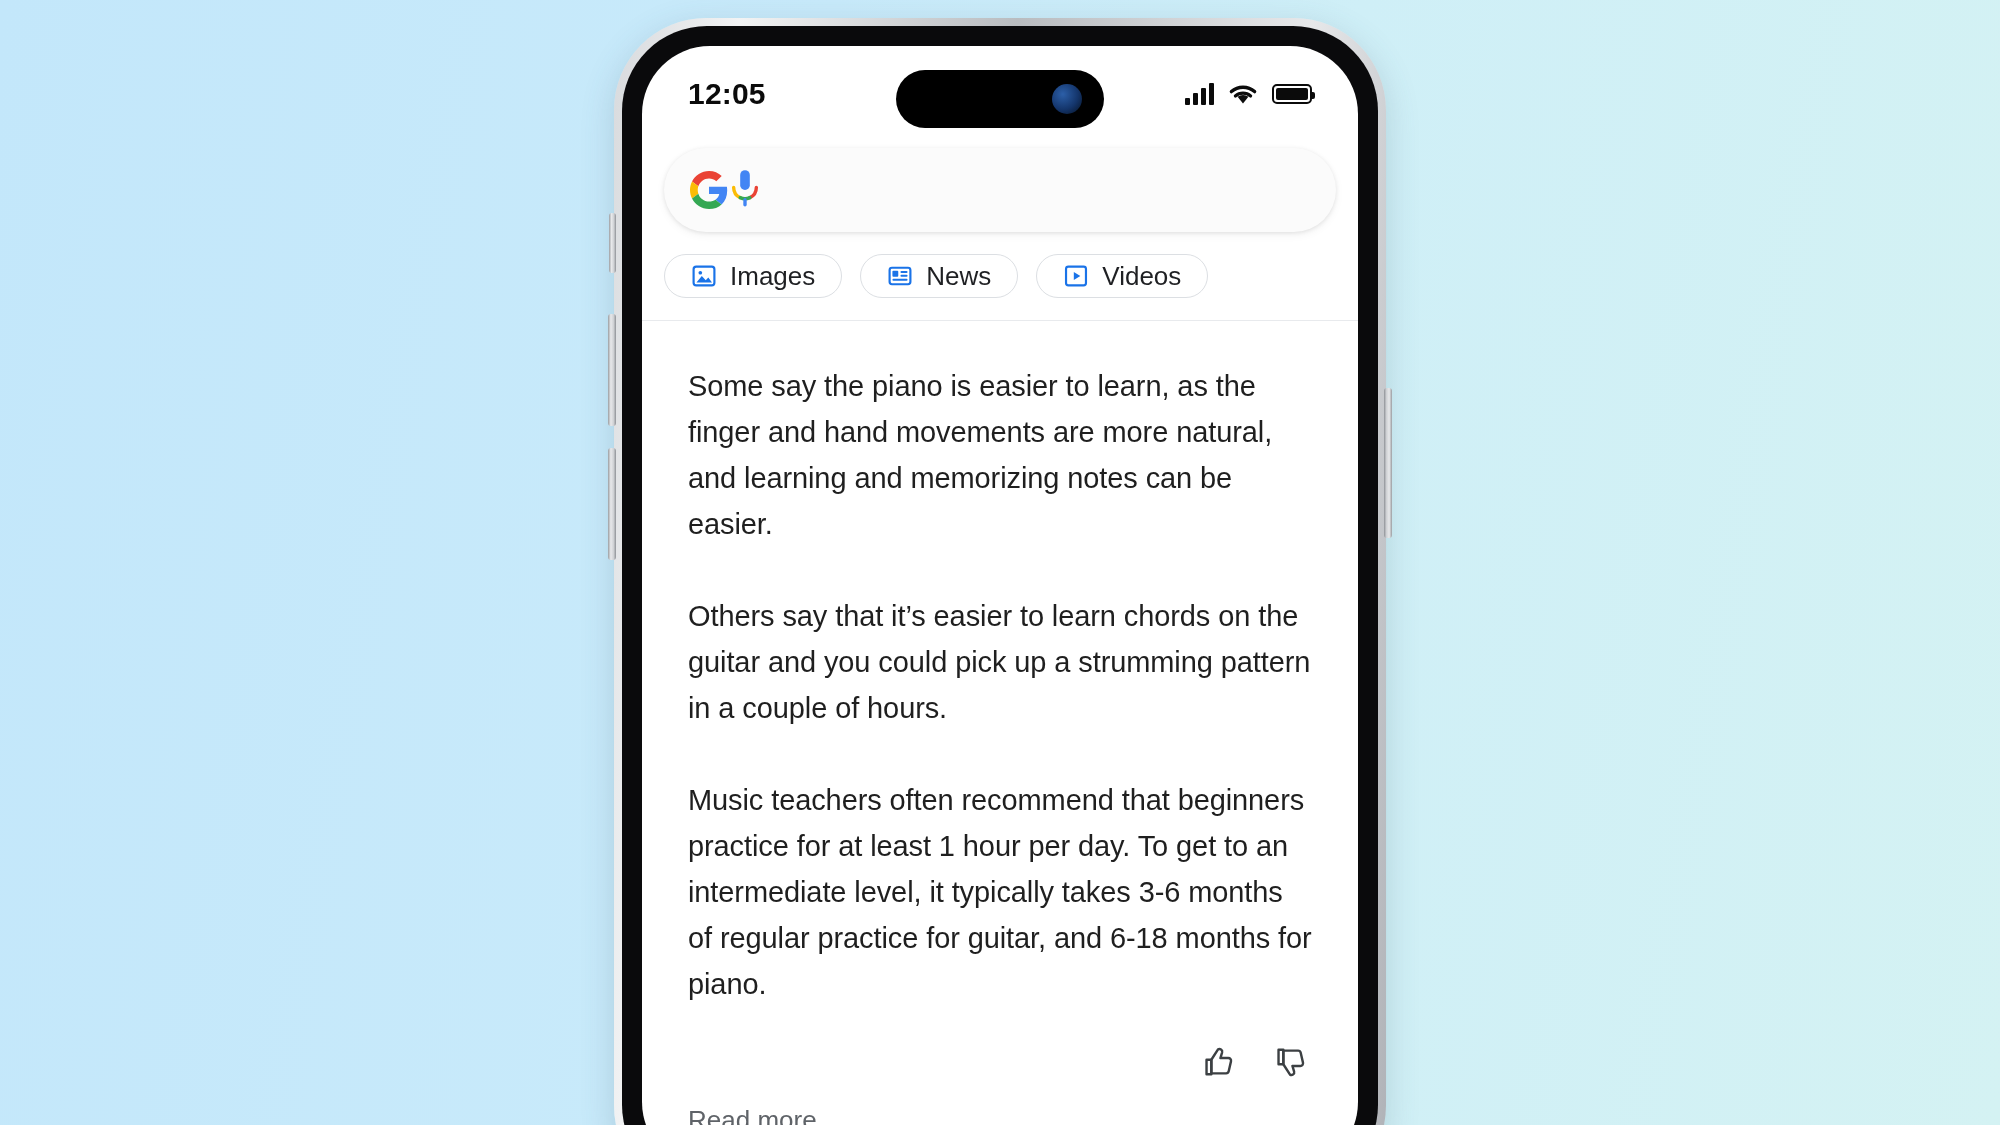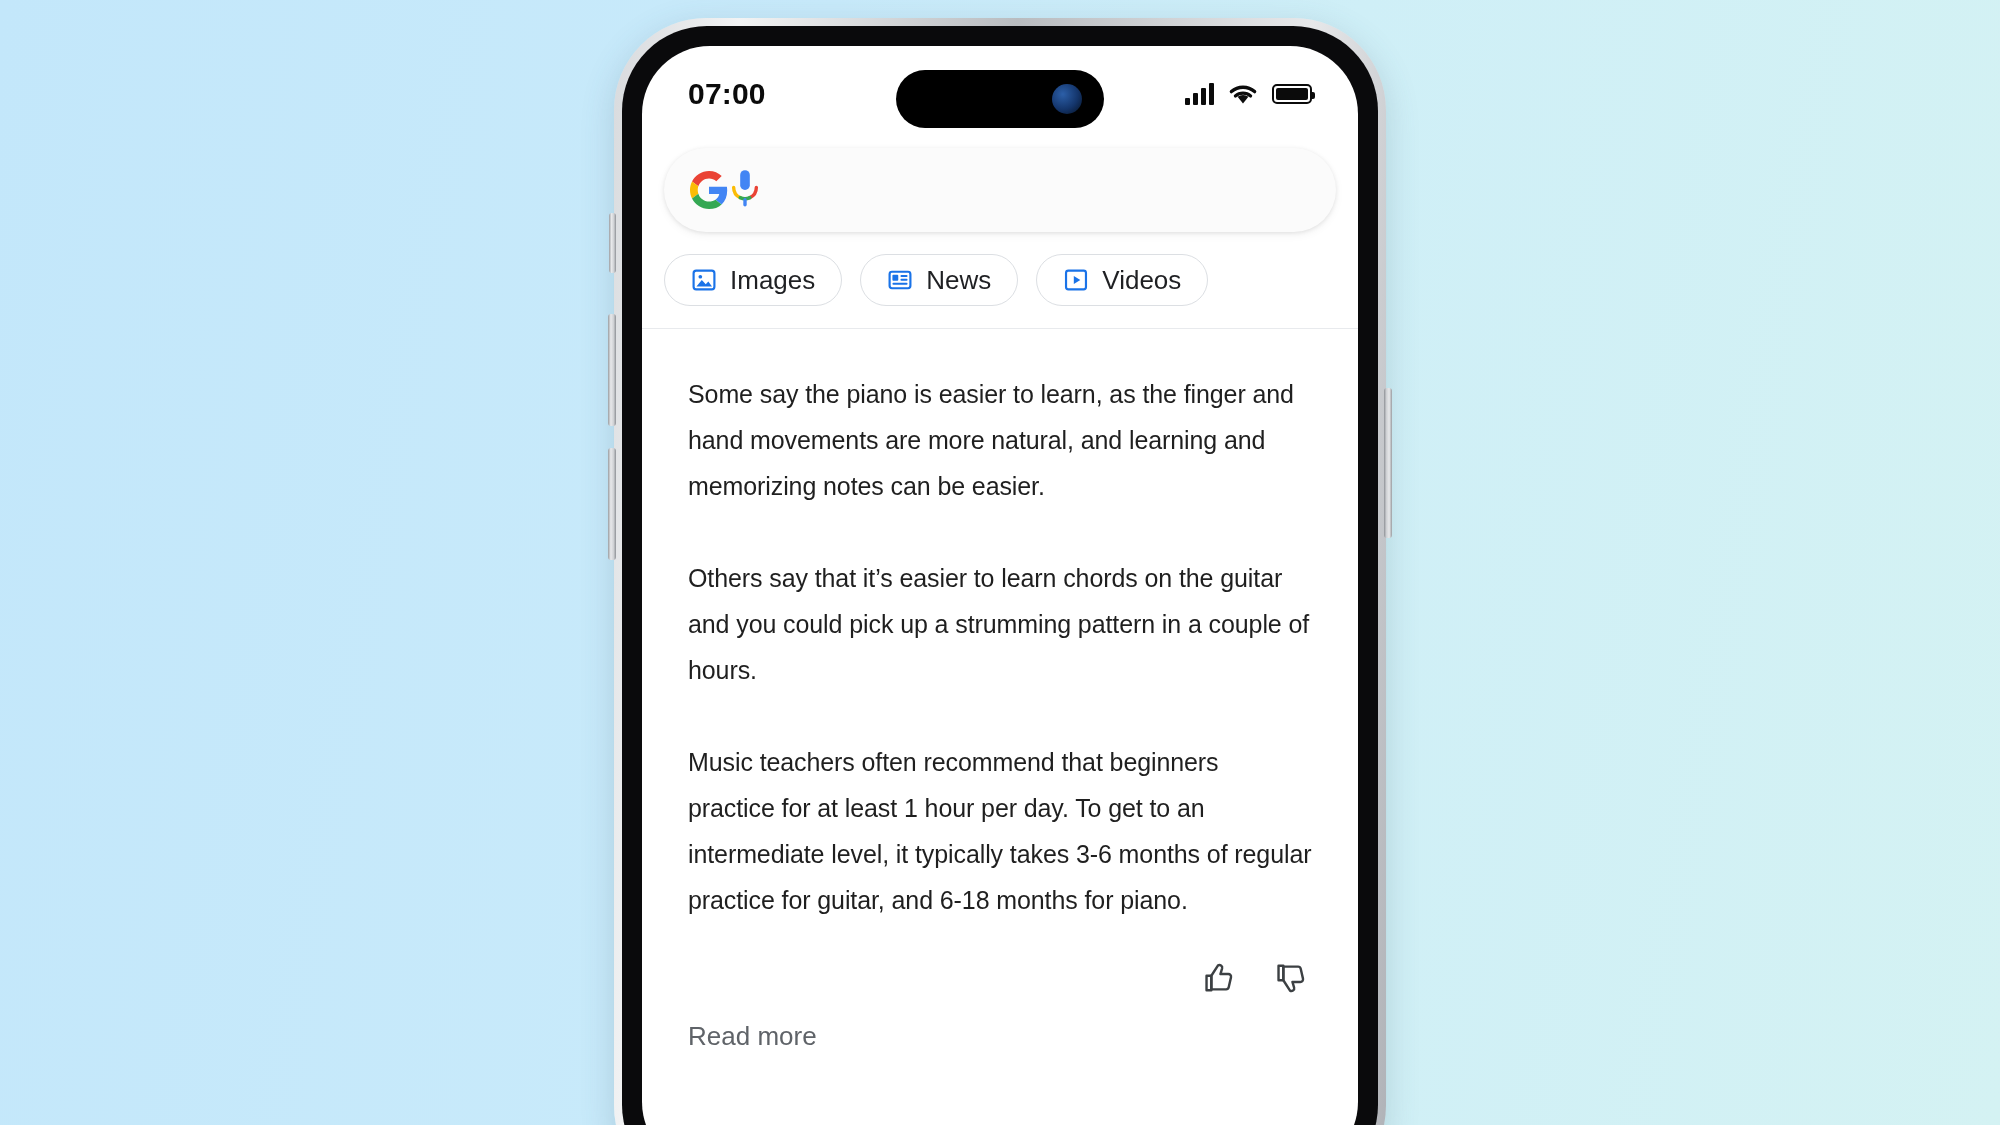--- a/index.html
+++ b/index.html
@@ -151,21 +151,21 @@
   
   #chips-row {
     display: flex;
     gap: 18px;
     padding: 22px 0 22px 22px;
     overflow: hidden;
     white-space: nowrap;
   }
   .chip {
     flex: 0 0 auto;
-    height: 52px;
+    height: 44px;
     border: 1px solid #dcdfe3;
     border-radius: 32px;
     display: flex;
     align-items: center;
     gap: 13px;
     padding: 0 26px;
     box-sizing: border-box;
     background: #fff;
   }
   .chip-label {
@@ -179,21 +179,21 @@
     height: 1px;
     background: #e8eaed;
     margin: 0;
   }
 
   
   #answer-body {
     padding: 42px 46px 0 46px;
   }
   .para {
-    font-size: 25px;
+    font-size: 29px;
     line-height: 46px;
     color: #1f1f1f;
     margin: 0 0 46px 0;
     letter-spacing: -0.1px;
   }
 
   
   #feedback-row {
     display: flex;
     justify-content: flex-end;
@@ -216,21 +216,21 @@
 
   <div class="side-btn" id="mute-switch"></div>
   <div class="side-btn" id="volume-up"></div>
   <div class="side-btn" id="volume-down"></div>
   <div id="power-button"></div>
 
   <div id="phone-bezel">
     <div id="phone-screen">
 
       <div id="status-bar">
-        <div id="status-time">07:00</div>
+        <div id="status-time">12:05</div>
 
         <div id="dynamic-island">
           <div id="front-camera"></div>
         </div>
 
         <div id="status-icons">
           <div class="bars">
             <i></i>
               <i></i>
               <i></i>

